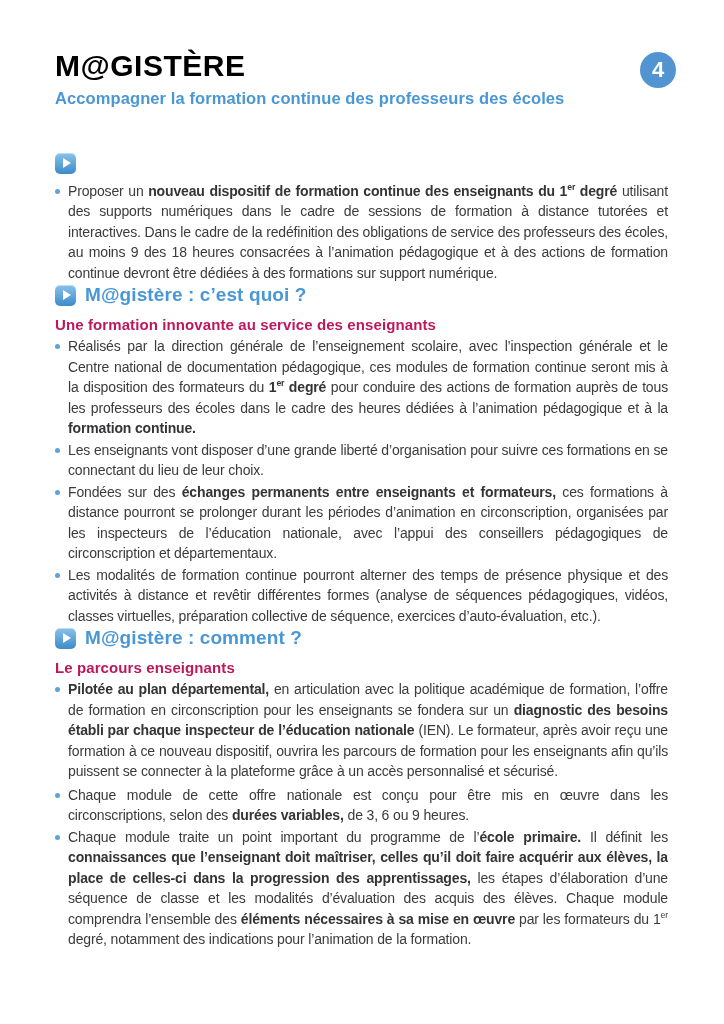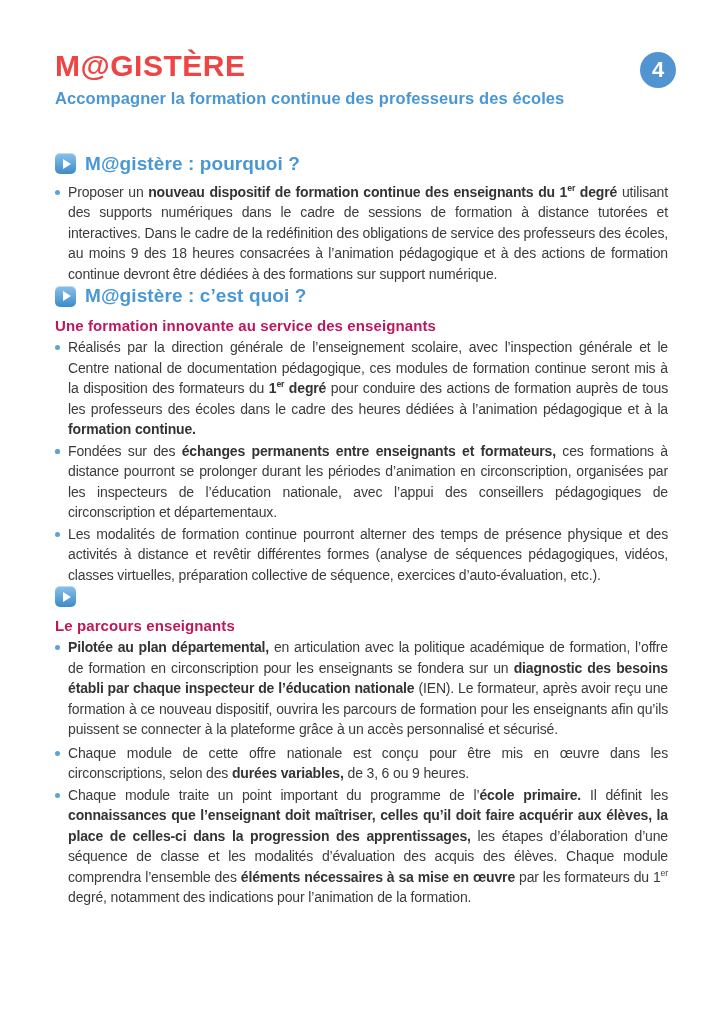--- a/index.html
+++ b/index.html
@@ -6,21 +6,21 @@
   body{
     width:724px;height:1024px;background:#ffffff;overflow:hidden;
     font-family:"Liberation Sans",sans-serif;color:#3b3b3d;
     -webkit-font-smoothing:antialiased;
   }
   .page{position:relative;width:724px;height:1024px;box-sizing:border-box;padding:50px 56px 0 55px;}
 
   
   .doc-title{
     margin:0;font-size:30px;line-height:1.05;font-weight:bold;
-    color:#ef4444;letter-spacing:0.5px;
+    color:#000000;letter-spacing:0.5px;
   }
   .doc-subtitle{
     margin:7px 0 15px 0;font-size:16.5px;font-weight:bold;color:#4a97d5;letter-spacing:0.1px;
   }
   .page-badge{
     position:absolute;top:52px;right:48px;width:36px;height:36px;border-radius:50%;
     background:#5294d2;color:#ffffff;font-weight:bold;font-size:22px;
     display:flex;align-items:center;justify-content:center;
   }
 
@@ -66,48 +66,48 @@
     <h1 class="doc-title">M@GISTÈRE</h1>
     <p class="doc-subtitle">Accompagner la formation continue des professeurs des écoles</p>
     <div class="page-badge">4</div>
   </header>
 
   <section class="first">
     <div class="sec-head">
       <span class="play-icon">
           <i></i>
         </span>
-      <h2 class="sec-title">M@gistère : pourquoi ?</h2>
     </div>
     <ul class="bullets">
       <li><span class="bullet-dot"></span><span class="para"><span>Proposer un </span><b>nouveau dispositif de formation continue des enseignants du 1</b><b><sup>er</sup></b><b> degré</b><span> utilisant des supports numériques dans le cadre de sessions de formation à distance tutorées et interactives. Dans le cadre de la redéfinition des obligations de service des professeurs des écoles, au moins 9 des 18 heures consacrées à l’animation pédagogique et à des actions de formation continue devront être dédiées à des formations sur support numérique.</span></span></li>
     </ul>
   </section>
 
   <section>
     <div class="sec-head">
       <span class="play-icon">
           <i></i>
         </span>
       <h2 class="sec-title">M@gistère : c’est quoi ?</h2>
     </div>
     <h3 class="subheading">Une formation innovante au service des enseignants</h3>
     <ul class="bullets">
       <li><span class="bullet-dot"></span><span class="para"><span>Réalisés par la direction générale de l’enseignement scolaire, avec l’inspection générale et le Centre national de documentation pédagogique, ces modules de formation continue seront mis à la disposition des formateurs du </span><b>1</b><b><sup>er</sup></b><b> degré</b><span> pour conduire des actions de formation auprès de tous les professeurs des écoles dans le cadre des heures dédiées à l’animation pédagogique et à la </span><b>formation continue.</b></span></li>
-      <li><span class="bullet-dot"></span></li>
+      <li><span class="bullet-dot"></span><span class="para"><span>Les enseignants vont disposer d’une grande liberté d’organisation pour suivre ces formations en se connectant du lieu de leur choix.</span></span></li>
       <li><span class="bullet-dot"></span><span class="para"><span>Fondées sur des </span><b>échanges permanents entre enseignants et formateurs,</b><span> ces formations à distance pourront se prolonger durant les périodes d’animation en circonscription, organisées par les inspecteurs de l’éducation nationale, avec l’appui des conseillers pédagogiques de circonscription et départementaux.</span></span></li>
       <li><span class="bullet-dot"></span><span class="para"><span>Les modalités de formation continue pourront alterner des temps de présence physique et des activités à distance et revêtir différentes formes (analyse de séquences pédagogiques, vidéos, classes virtuelles, préparation collective de séquence, exercices d’auto-évaluation, etc.).</span></span></li>
     </ul>
   </section>
 
   <section>
     <div class="sec-head">
       <span class="play-icon">
           <i></i>
         </span>
+      <h2 class="sec-title">M@gistère : comment ?</h2>
     </div>
 
     <h3 class="subheading">Le parcours enseignants</h3>
     <ul class="bullets">
       <li><span class="bullet-dot"></span><span class="para"><b>Pilotée au plan départemental,</b><span> en articulation avec la politique académique de formation, l’offre de formation en circonscription pour les enseignants se fondera sur un </span><b>diagnostic des besoins établi par chaque inspecteur de l’éducation nationale</b><span> (IEN). Le formateur, après avoir reçu une formation à ce nouveau dispositif, ouvrira les parcours de formation pour les enseignants afin qu’ils puissent se connecter à la plateforme grâce à un accès personnalisé et sécurisé.</span></span></li>
     </ul>
 
     <ul class="bullets">
       <li><span class="bullet-dot"></span><span class="para"><span>Chaque module de cette offre nationale est conçu pour être mis en œuvre dans les circonscriptions, selon des </span><b>durées variables,</b><span> de 3, 6 ou 9 heures.</span></span></li>
       <li><span class="bullet-dot"></span><span class="para"><span>Chaque module traite un point important du programme de l’</span><b>école primaire.</b><span> Il définit les </span><b>connaissances que l’enseignant doit maîtriser, celles qu’il doit faire acquérir aux élèves, la place de celles-ci dans la progression des apprentissages,</b><span> les étapes d’élaboration d’une séquence de classe et les modalités d’évaluation des acquis des élèves. Chaque module comprendra l’ensemble des </span><b>éléments nécessaires à sa mise en œuvre</b><span> par les formateurs du 1</span><span><sup>er</sup></span><span> degré, notamment des indications pour l’animation de la formation.</span></span></li>

